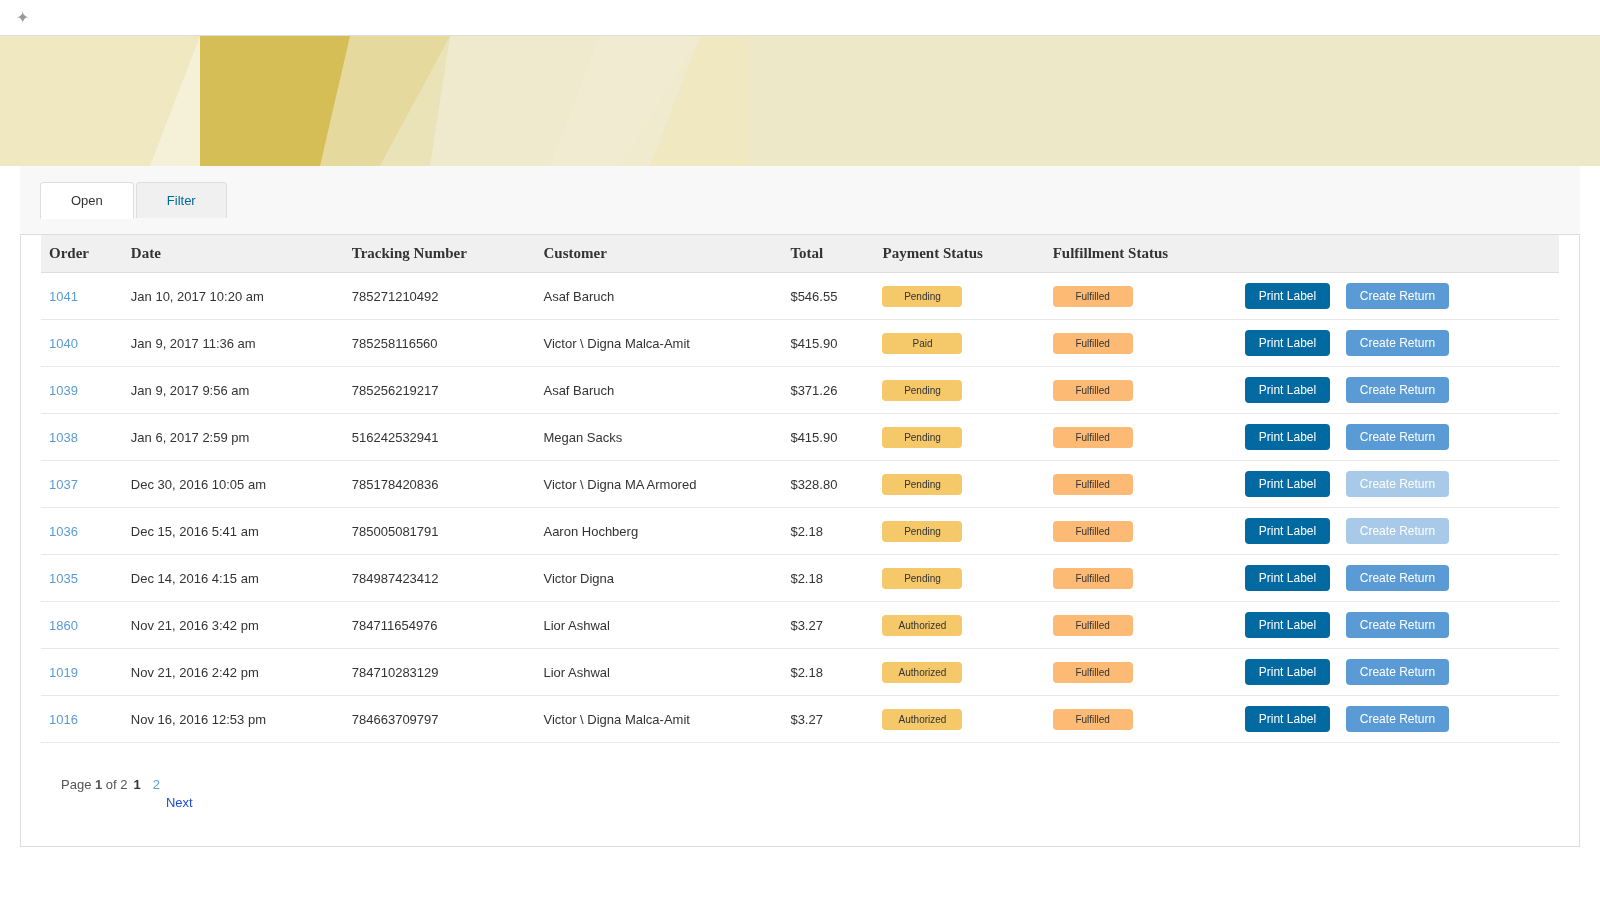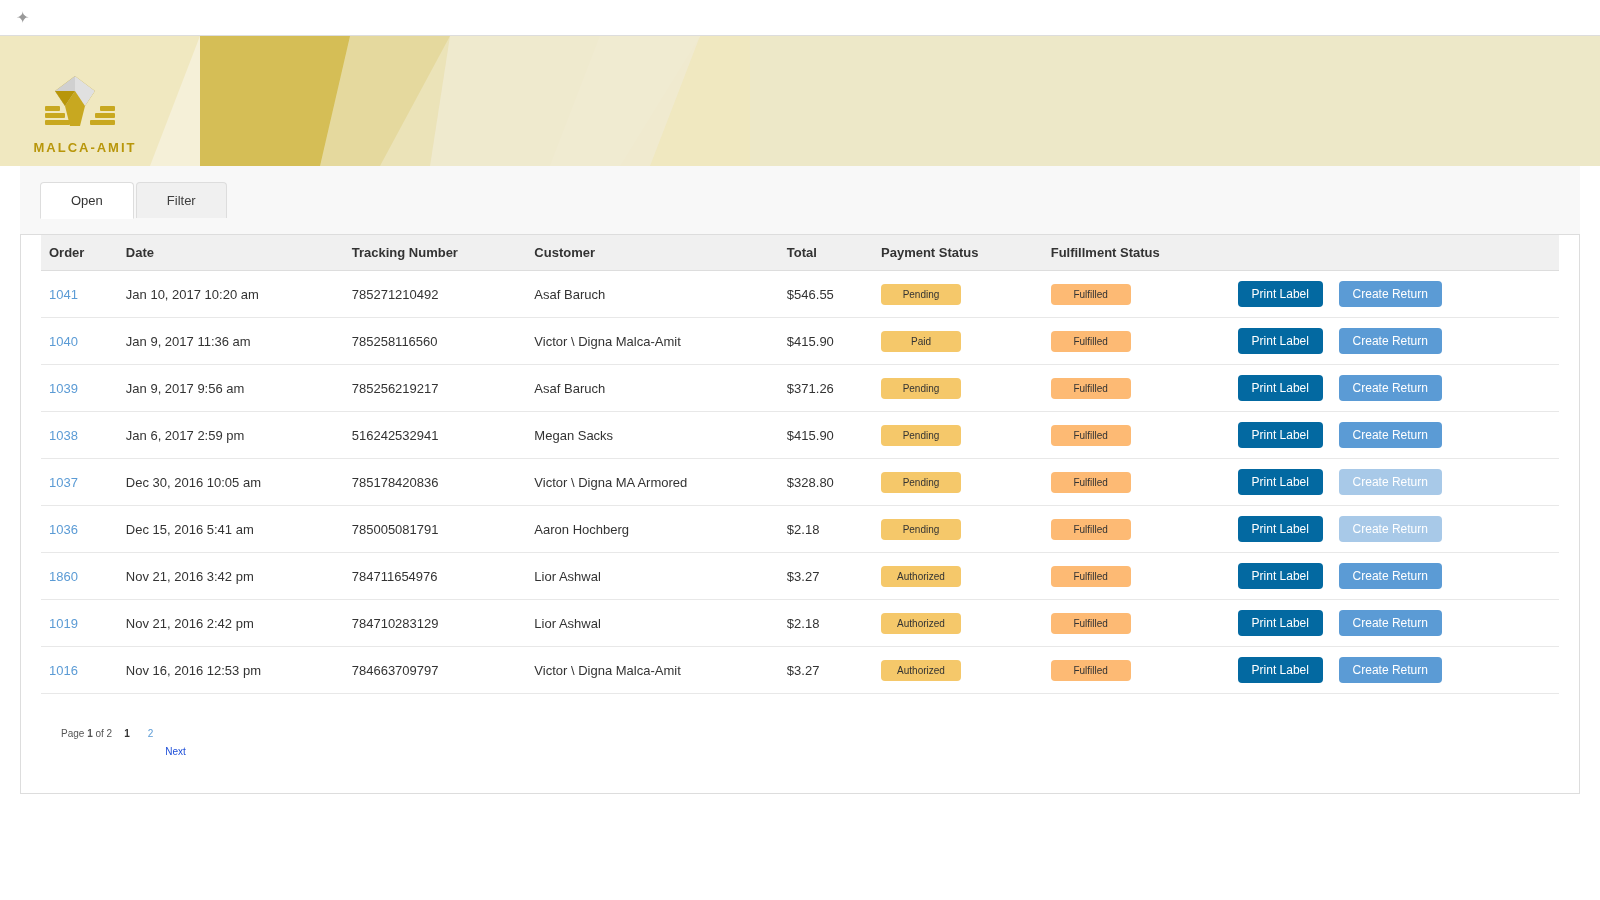--- a/index.html
+++ b/index.html
@@ -34,35 +34,35 @@
       position: absolute; top: 0; left: 0; width: 100%; height: 100%;
     }
 
     
     .tabs-bar {
       display: flex; align-items: flex-end;
       padding: 16px 20px; border-bottom: 1px solid #ddd; background: #f8f8f8;
     }
     .tab {
       padding: 10px 30px; cursor: pointer; border: 1px solid #ddd;
-      background: #f0f0f0; color: #404040; font-size: 13px; border-bottom: none;
+      background: #f0f0f0; color: #0369a1; font-size: 13px; border-bottom: none;
       margin-right: 2px; border-radius: 4px 4px 0 0;
     }
     .tab.active {
       background: #fff; color: #333; font-weight: 500; z-index: 1;
       border-bottom: 1px solid #fff; margin-bottom: -1px;
     }
 
     
     .table-container { padding: 0 20px 20px; }
     table { width: 100%; border-collapse: collapse; }
     thead tr { background: #f0f0f0; }
     thead th {
       padding: 10px 8px; text-align: left; font-weight: 600;
-      font-size: 13px; color: #333; border-bottom: 1px solid #ddd;
+      font-size: 15px; color: #333; border-bottom: 1px solid #ddd; font-family: Liberation Serif, serif;
     }
     tbody tr { border-bottom: 1px solid #e8e8e8; }
     tbody td { padding: 10px 8px; font-size: 13px; color: #333; vertical-align: middle; }
     .order-link { color: #5b9bd5; text-decoration: none; cursor: pointer; text-align: right; }
 
     
     .badge {
       display: inline-block; padding: 5px 14px; border-radius: 4px;
       font-size: 10px; font-weight: 500; text-align: center; min-width: 80px;
     }
@@ -74,22 +74,22 @@
       display: inline-block; padding: 6px 14px; border-radius: 4px;
       font-size: 12px; cursor: pointer; border: none; font-weight: 500;
       text-align: center;
     }
     .btn-print { background: #0369a1; color: #fff; margin-right: 12px; }
     .btn-return { background: #5b9bd5; color: #fff; }
     .btn-return-light { background: #a8c9e8; color: #fff; }
 
     
     .pagination {
-      display: flex; align-items: center; gap: 6px;
-      padding: 16px 20px; font-size: 10px;
+      display: flex; align-items: center; 
+      padding: 16px 20px; font-size: 13px;
     }
     .page-info { color: #555; }
     .page-num {
       display: inline-block; padding: 2px 6px; cursor: pointer; color: #555;
     }
     .page-num.active { color: #333; font-weight: bold; }
     .page-num.link { color: #5b9bd5; text-decoration: none; cursor: pointer; }
     .page-next { color: #1d4ed8; cursor: pointer; margin-top: 36px; }
   </style>
 </head>
@@ -108,40 +108,20 @@
     <polygon points="200,0 700,0 620,130 150,130" fill="#f5f0d8"></polygon>
 
     <polygon points="200,0 450,0 380,130 200,130" fill="#c8a820" opacity="0.7"></polygon>
 
     <polygon points="350,0 600,0 550,130 320,130" fill="#e8e0b0" opacity="0.8"></polygon>
 
     <polygon points="450,0 700,0 650,130 430,130" fill="#f0ead0" opacity="0.9"></polygon>
 
     <rect x="750" width="850" height="130" fill="#ede8c8"></rect>
   </svg>
-  <div class="hero-logo-container">
-    <div class="hero-logo">
-      <svg width="80" height="60" viewBox="0 0 80 60">
-
-        <rect x="0" y="30" width="15" height="5" fill="#c8a820" rx="1"></rect>
-        <rect x="0" y="37" width="20" height="5" fill="#c8a820" rx="1"></rect>
-        <rect x="0" y="44" width="25" height="5" fill="#c8a820" rx="1"></rect>
-        <rect x="55" y="30" width="15" height="5" fill="#c8a820" rx="1"></rect>
-        <rect x="50" y="37" width="20" height="5" fill="#c8a820" rx="1"></rect>
-        <rect x="45" y="44" width="25" height="5" fill="#c8a820" rx="1"></rect>
-
-        <polygon points="30,0 50,15 40,30 20,30 10,15" fill="#c8a820"></polygon>
-        <polygon points="30,0 50,15 40,30 30,15" fill="#e0e0e0"></polygon>
-        <polygon points="30,0 10,15 20,30 30,15" fill="#d0d0d0"></polygon>
-        <polygon points="20,30 40,30 35,50 25,50" fill="#c8a820"></polygon>
-        <polygon points="10,15 30,15 20,30" fill="#b8960a"></polygon>
-      </svg>
-      <div class="logo-text">MALCA-AMIT</div>
-    </div>
-  </div>
 </div>
 
 <div style="margin: 0 20px;">
 
   <div class="tabs-bar">
     <div class="tab active">Open</div>
     <div class="tab">Filter</div>
   </div>
 
   <div class="table-container" style="border: 1px solid #ddd; border-top: none; padding-top: 0;">
@@ -268,20 +248,39 @@
     <td>
       <span class="badge badge-fulfilled">Fulfilled</span>
     </td>
     <td>
       <button class="btn btn-print">Print Label</button>
       <button class="btn btn-return-light">Create Return</button>
     </td>
   </tr>
           <tr>
     <td>
+      <a class="order-link">1035</a>
+    </td>
+    <td>Dec 14, 2016 4:15 am</td>
+    <td>784987423412</td>
+    <td>Victor Digna</td>
+    <td>$2.18</td>
+    <td>
+      <span class="badge badge-pending">Pending</span>
+    </td>
+    <td>
+      <span class="badge badge-fulfilled">Fulfilled</span>
+    </td>
+    <td>
+      <button class="btn btn-print">Print Label</button>
+      <button class="btn btn-return">Create Return</button>
+    </td>
+  </tr>
+          <tr>
+    <td>
       <a class="order-link">1860</a>
     </td>
     <td>Nov 21, 2016 3:42 pm</td>
     <td>784711654976</td>
     <td>Lior Ashwal</td>
     <td>$3.27</td>
     <td>
       <span class="badge badge-pending">Authorized</span>
     </td>
     <td>

